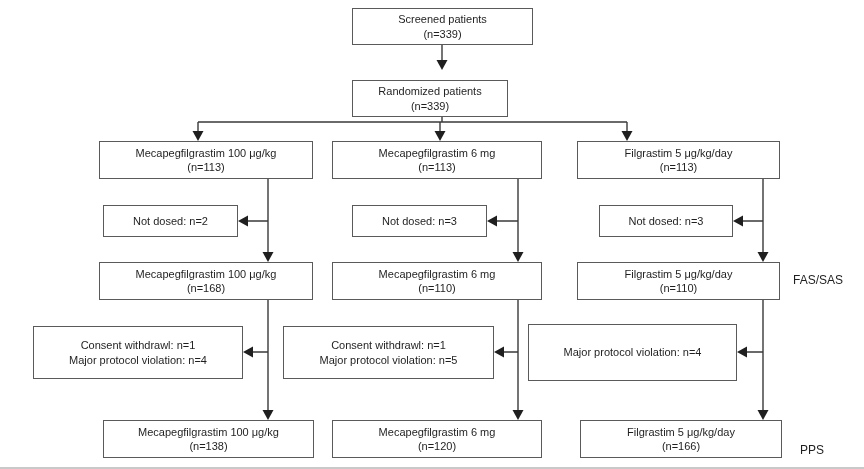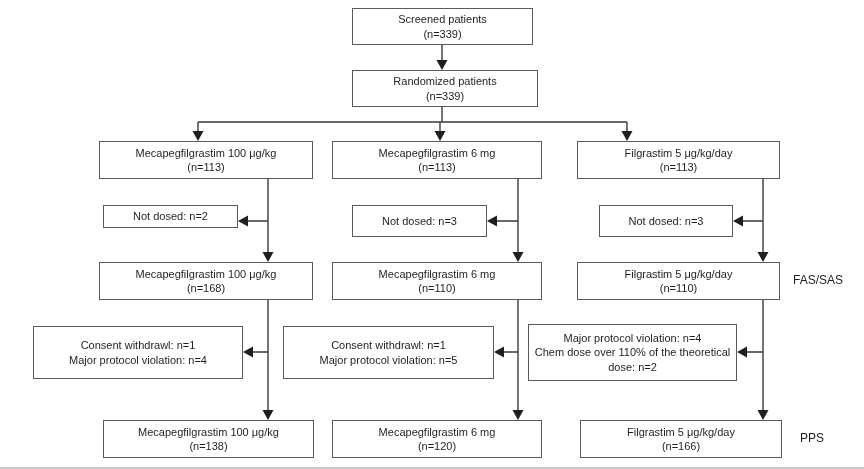--- a/index.html
+++ b/index.html
@@ -51,39 +51,39 @@
       <polygon points="733,221 743,215.5 743,226.5"></polygon>
       <polygon points="757.5,410 768.5,410 763,420"></polygon>
       <polygon points="737,352 747,346.5 747,357.5"></polygon>
     </g>
   </svg>
 
   <div class="box" style="left:352px;top:8px;width:181px;height:37px">
     <div>Screened patients</div>
     <div>(n=339)</div>
   </div>
-  <div class="box" style="left:352px;top:70px;width:186px;height:37px">
+  <div class="box" style="left:352px;top:80px;width:156px;height:37px">
     <div>Randomized patients</div>
     <div>(n=339)</div>
   </div>
 
   <div class="box" style="left:99px;top:141px;width:214px;height:38px">
     <div>Mecapegfilgrastim 100 μg/kg</div>
     <div>(n=113)</div>
   </div>
   <div class="box" style="left:332px;top:141px;width:210px;height:38px">
     <div>Mecapegfilgrastim 6 mg</div>
     <div>(n=113)</div>
   </div>
   <div class="box" style="left:577px;top:141px;width:203px;height:38px">
     <div>Filgrastim 5 μg/kg/day</div>
     <div>(n=113)</div>
   </div>
 
-  <div class="box" style="left:103px;top:205px;width:135px;height:23px">Not dosed: n=2</div>
+  <div class="box" style="left:103px;top:205px;width:135px;height:32px">Not dosed: n=2</div>
   <div class="box" style="left:352px;top:205px;width:135px;height:32px">Not dosed: n=3</div>
   <div class="box" style="left:599px;top:205px;width:134px;height:32px">Not dosed: n=3</div>
 
   <div class="box" style="left:99px;top:262px;width:214px;height:38px">
     <div>Mecapegfilgrastim 100 μg/kg</div>
     <div>(n=168)</div>
   </div>
   <div class="box" style="left:332px;top:262px;width:210px;height:38px">
     <div>Mecapegfilgrastim 6 mg</div>
     <div>(n=110)</div>
@@ -97,31 +97,30 @@
   <div class="box" style="left:33px;top:326px;width:210px;height:53px">
     <div>Consent withdrawl: n=1</div>
     <div>Major protocol violation: n=4</div>
   </div>
   <div class="box" style="left:283px;top:326px;width:211px;height:53px">
     <div>Consent withdrawl: n=1</div>
     <div>Major protocol violation: n=5</div>
   </div>
   <div class="box" style="left:528px;top:324px;width:209px;height:57px">
     <div>Major protocol violation: n=4</div>
-    <div>Chem dose over 110% of the theoretical dose: n=2</div>
   </div>
 
   <div class="box" style="left:103px;top:420px;width:211px;height:38px">
     <div>Mecapegfilgrastim 100 μg/kg</div>
     <div>(n=138)</div>
   </div>
   <div class="box" style="left:332px;top:420px;width:210px;height:38px">
     <div>Mecapegfilgrastim 6 mg</div>
     <div>(n=120)</div>
   </div>
   <div class="box" style="left:580px;top:420px;width:202px;height:38px">
     <div>Filgrastim 5 μg/kg/day</div>
     <div>(n=166)</div>
   </div>
-  <div class="side-label" style="left:800px;top:431px">PPS</div>
+  <div class="side-label" style="left:800px;top:443px">PPS</div>
 
   <div class="bottom-rule"></div>
 </div>
 
 </body></html>

